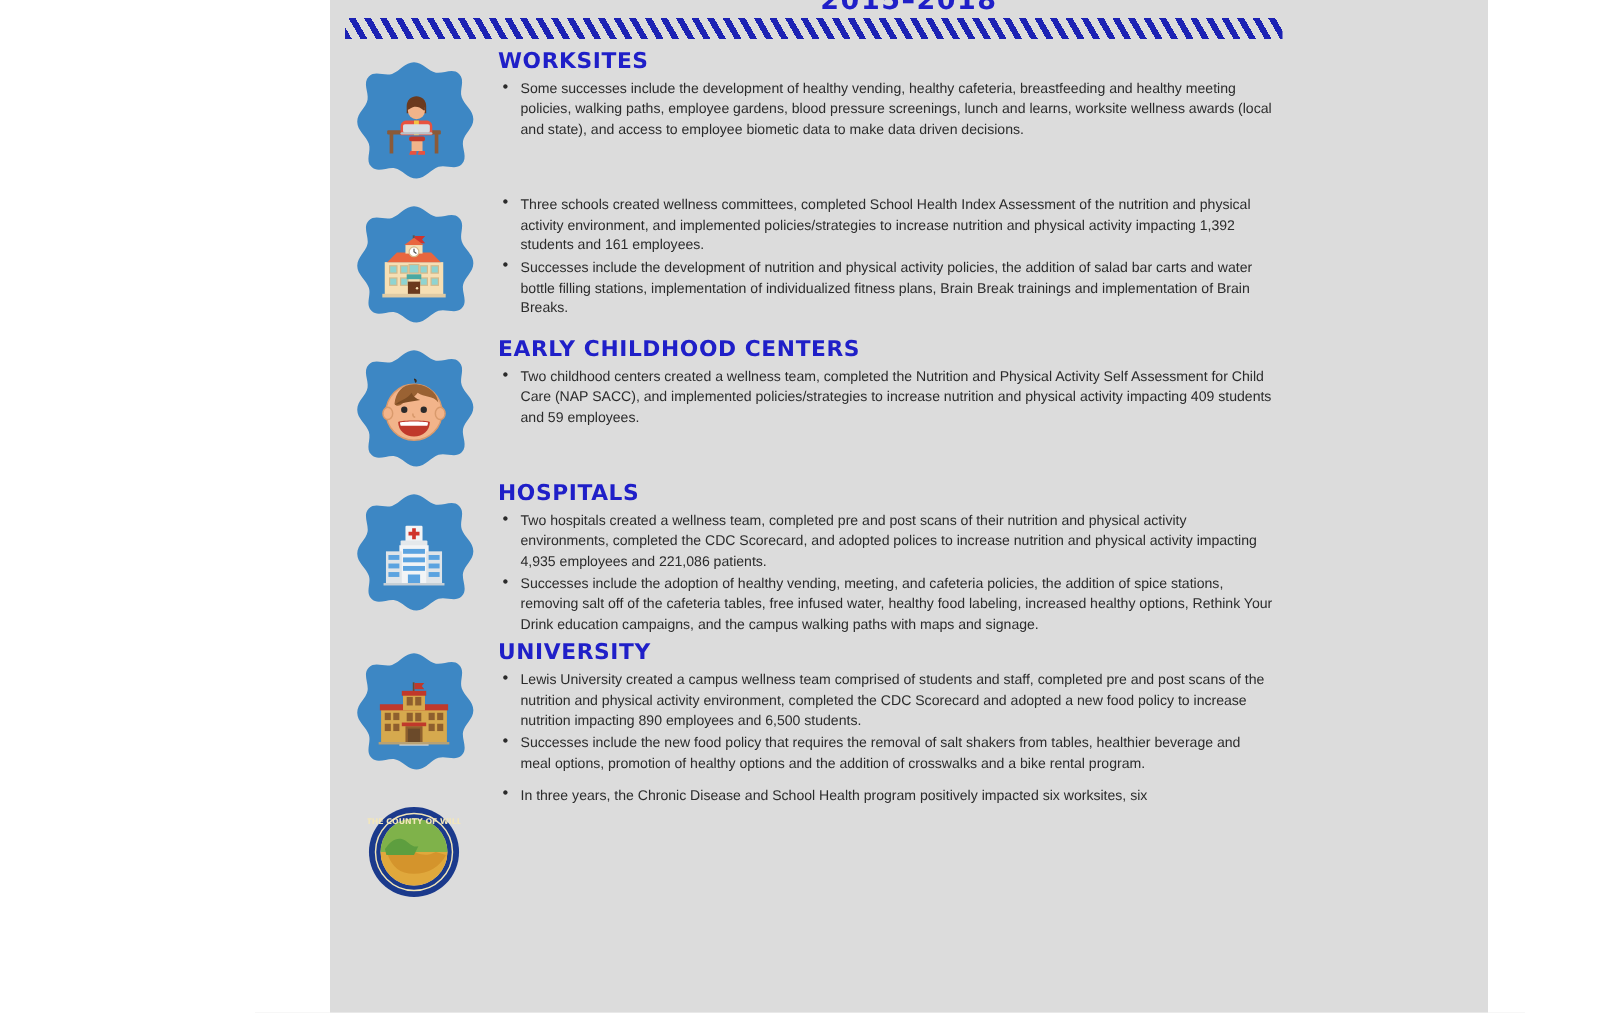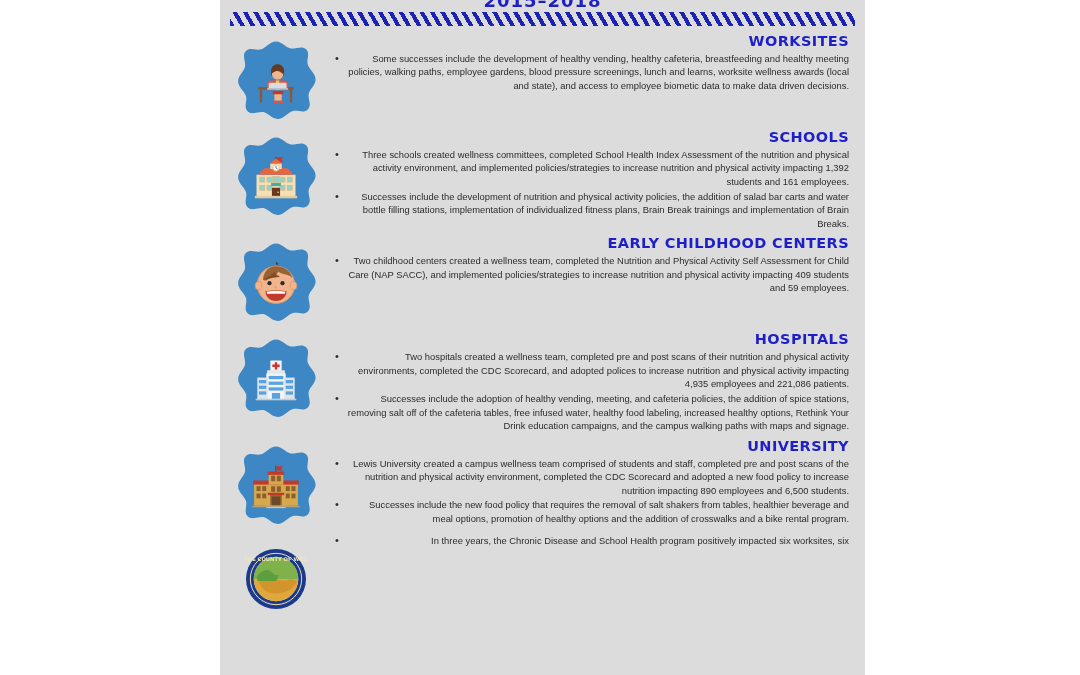--- a/index.html
+++ b/index.html
@@ -1,19 +1,19 @@
 <!DOCTYPE html>
 <html><head>
 <meta charset="utf-8">
 <style>
   * { margin:0; padding:0; box-sizing:border-box; }
   html,body { width:1080px; height:675px; overflow:hidden; background:#ffffff;
               font-family:"Liberation Sans", sans-serif; }
 
-  #page { position:absolute; left:220px; top:0; width:645px; height:675px;
+  #page { position:absolute; left:220px; top:0; width:772px; height:675px;
           background:#dcdcdc; overflow:hidden; }
 
   
   .top-title { position:absolute; left:0; top:-10px; width:100%; text-align:center;
                font-family:"DejaVu Sans", sans-serif; font-weight:bold; font-size:18px;
                letter-spacing:1px; color:#1f1fc8; white-space:nowrap; }
 
   
   .stripe-divider { position:absolute; left:10px; top:12px; width:625px; height:14px;
       background:repeating-linear-gradient(60deg,#1c22b4 0px,#1c22b4 4px,#dcdcdc 4px,#dcdcdc 9px); }
@@ -22,21 +22,21 @@
   .sections { position:absolute; left:0; top:33px; width:645px; }
   .section { position:relative; display:flex; align-items:flex-start; margin-bottom:4px; }
 
   .badge-wrap { width:112px; flex:0 0 112px; display:flex; justify-content:center;
                 padding-top:6px; }
   .badge { position:relative; width:86px; height:86px; display:flex;
            align-items:center; justify-content:center; }
   .badge svg { position:absolute; inset:0; width:86px; height:86px; }
   .badge .glyph { position:relative; z-index:2; width:52px; height:52px; }
 
-  .body { flex:1 1 auto; padding-right:16px;text-align:right; }
+  .body { flex:1 1 auto; padding-right:16px; }
   .sec-title { font-family:"DejaVu Sans", sans-serif; font-weight:bold;
                color:#1f1fc8; font-size:14.5px; letter-spacing:.4px;
                line-height:1.15; margin-bottom:2px; }
   ul.bullets { list-style:none; }
   ul.bullets li { position:relative; padding-left:15px; font-size:9.4px;
                   line-height:1.45; color:#2b2b2b; margin-bottom:1px;
                   font-family:"Liberation Sans", sans-serif; }
   ul.bullets li:before { content:"\2022"; position:absolute; left:3px; top:-1px;
                          font-size:11px; color:#2b2b2b; }
 
@@ -113,21 +113,20 @@
             </g>
             <rect x="28" y="30" width="8" height="7" fill="#8fd4d1" stroke="#d5b98a"></rect>
             <rect x="26" y="38" width="12" height="4" fill="#49a9a3"></rect>
             <rect x="27" y="44" width="10" height="11" fill="#6b3a1e"></rect>
             <circle cx="34.5" cy="49.5" r="1" fill="#f6dfb4"></circle>
             <rect x="6" y="54" width="52" height="3" fill="#e0cba4"></rect>
           </svg>
         </div>
       </div>
       <div class="body">
-        <div class="sec-title">SCHOOLS</div>
         <ul class="bullets">
           <li>Three schools created wellness committees, completed School Health Index Assessment of the nutrition and physical activity environment, and implemented policies/strategies to increase nutrition and physical activity impacting 1,392 students and 161 employees.</li>
           <li>Successes include the development of nutrition and physical activity policies, the addition of salad bar carts and water bottle filling stations, implementation of individualized fitness plans, Brain Break trainings and implementation of Brain Breaks.</li>
         </ul>
       </div>
     </div>
 
     <div class="section">
       <div class="badge-wrap">
         <div class="badge">

